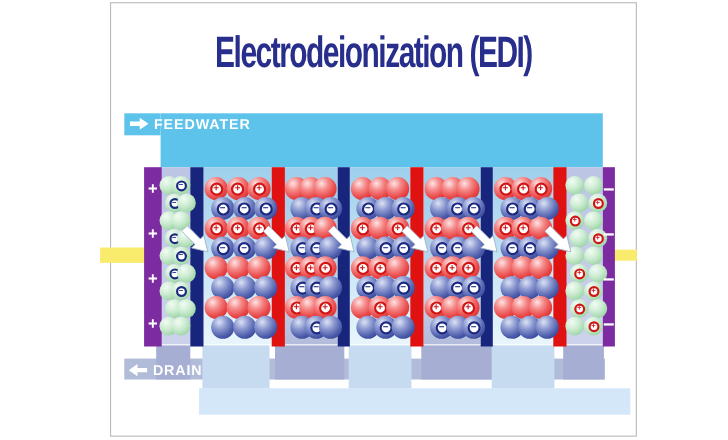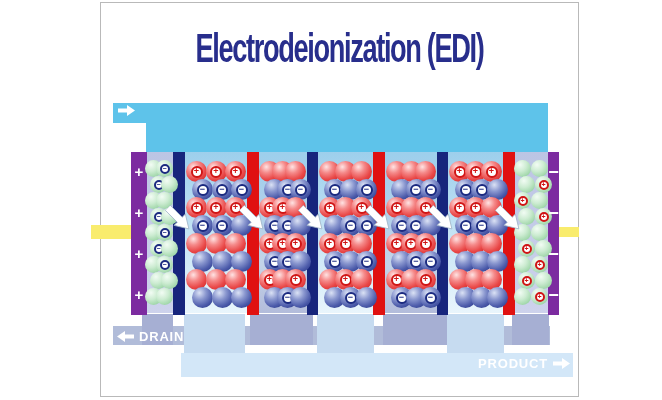--- a/index.html
+++ b/index.html
@@ -78,42 +78,37 @@
   <div class="abs" id="slide-border"></div>
 
   <div class="abs" id="page-title">Electrodeionization (EDI)</div>
 
   <div class="abs" id="feed-stub"></div>
   <div class="abs" id="feed-main"></div>
   <div class="abs flow-label" id="feed-label">
     <svg width="17" height="11">
         <polygon points="0,3.5 9,3.5 9,0 17,5.5 9,11 9,7.5 0,7.5" fill="#fff"></polygon>
       </svg>
+    <span>FEEDWATER</span>
   </div>
 
   <div class="abs" id="drain-band"></div>
   <div class="abs tab" id="tab1"></div>
   <div class="abs tab" id="tab2"></div>
   <div class="abs tab" id="tab3"></div>
   <div class="abs tab" id="tab4"></div>
   <div class="abs" id="product-band"></div>
   <div class="abs pcol" id="pc1"></div>
   <div class="abs pcol" id="pc2"></div>
   <div class="abs pcol" id="pc3"></div>
   <div class="abs flow-label" id="drain-label">
     <svg width="17" height="11">
         <polygon points="17,3.5 8,3.5 8,0 0,5.5 8,11 8,7.5 17,7.5" fill="#fff"></polygon>
       </svg>
     <span>DRAIN</span>
-  </div>
-  <div class="abs flow-label" id="product-label">
-    <span>PRODUCT</span>
-    <svg width="17" height="11">
-        <polygon points="0,3.5 9,3.5 9,0 17,5.5 9,11 9,7.5 0,7.5" fill="#fff"></polygon>
-      </svg>
   </div>
 
   <div class="abs" id="yellow-l"></div>
   <div class="abs" id="yellow-r"></div>
 
   <div class="cell elcomp" id="comp-l"></div>
   <div class="cell dilute" id="cell1"></div>
   <div class="cell conc" id="cell2"></div>
   <div class="cell dilute" id="cell3"></div>
   <div class="cell conc" id="cell4"></div>

